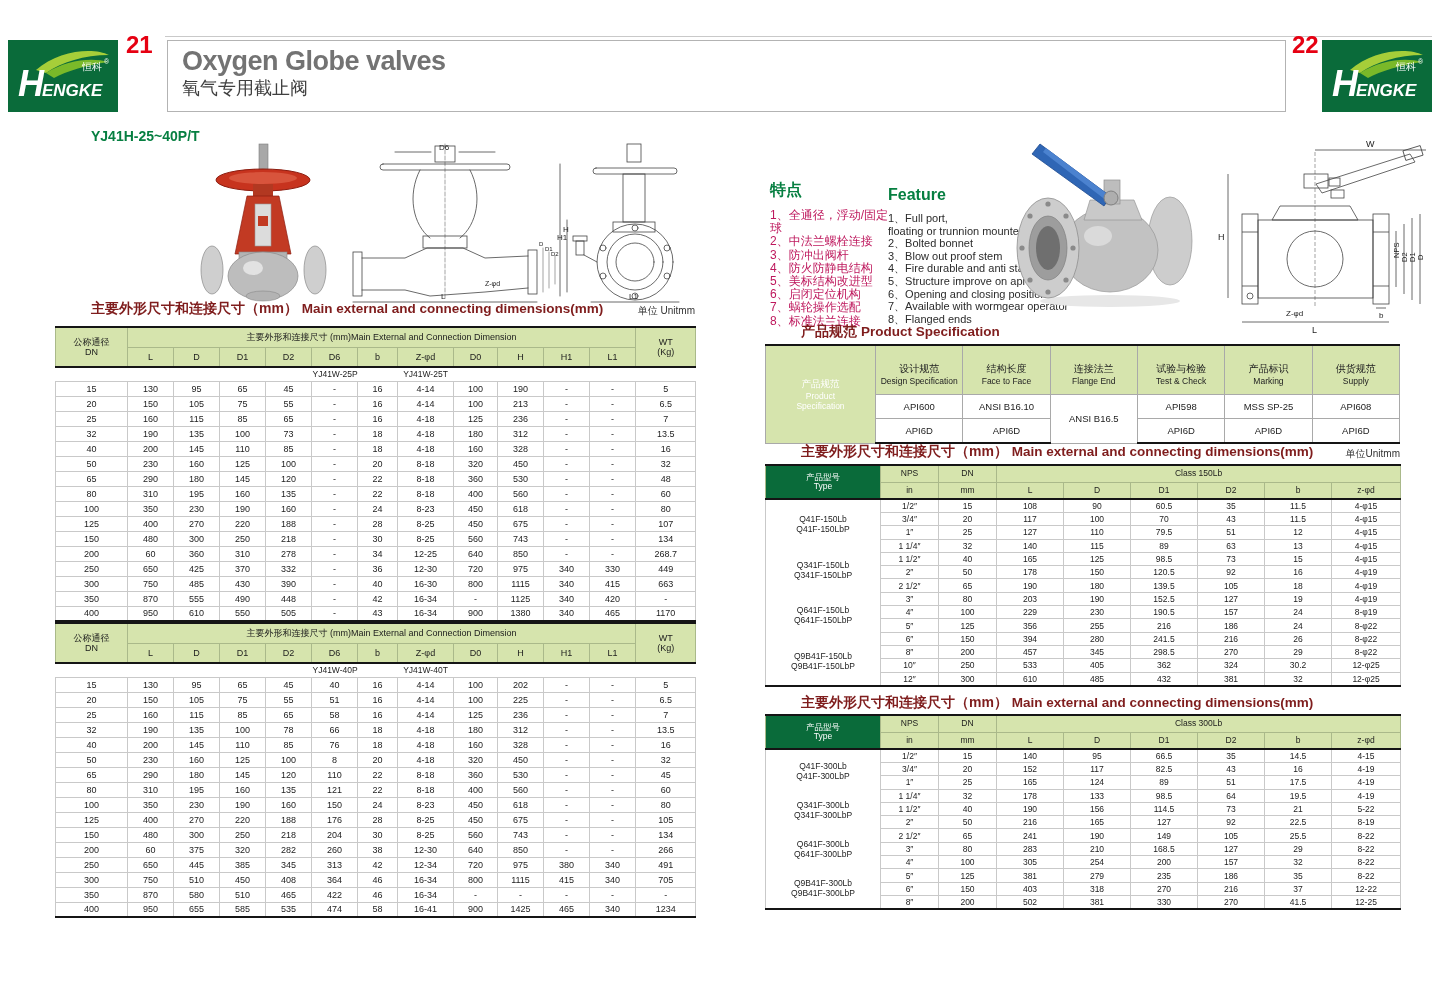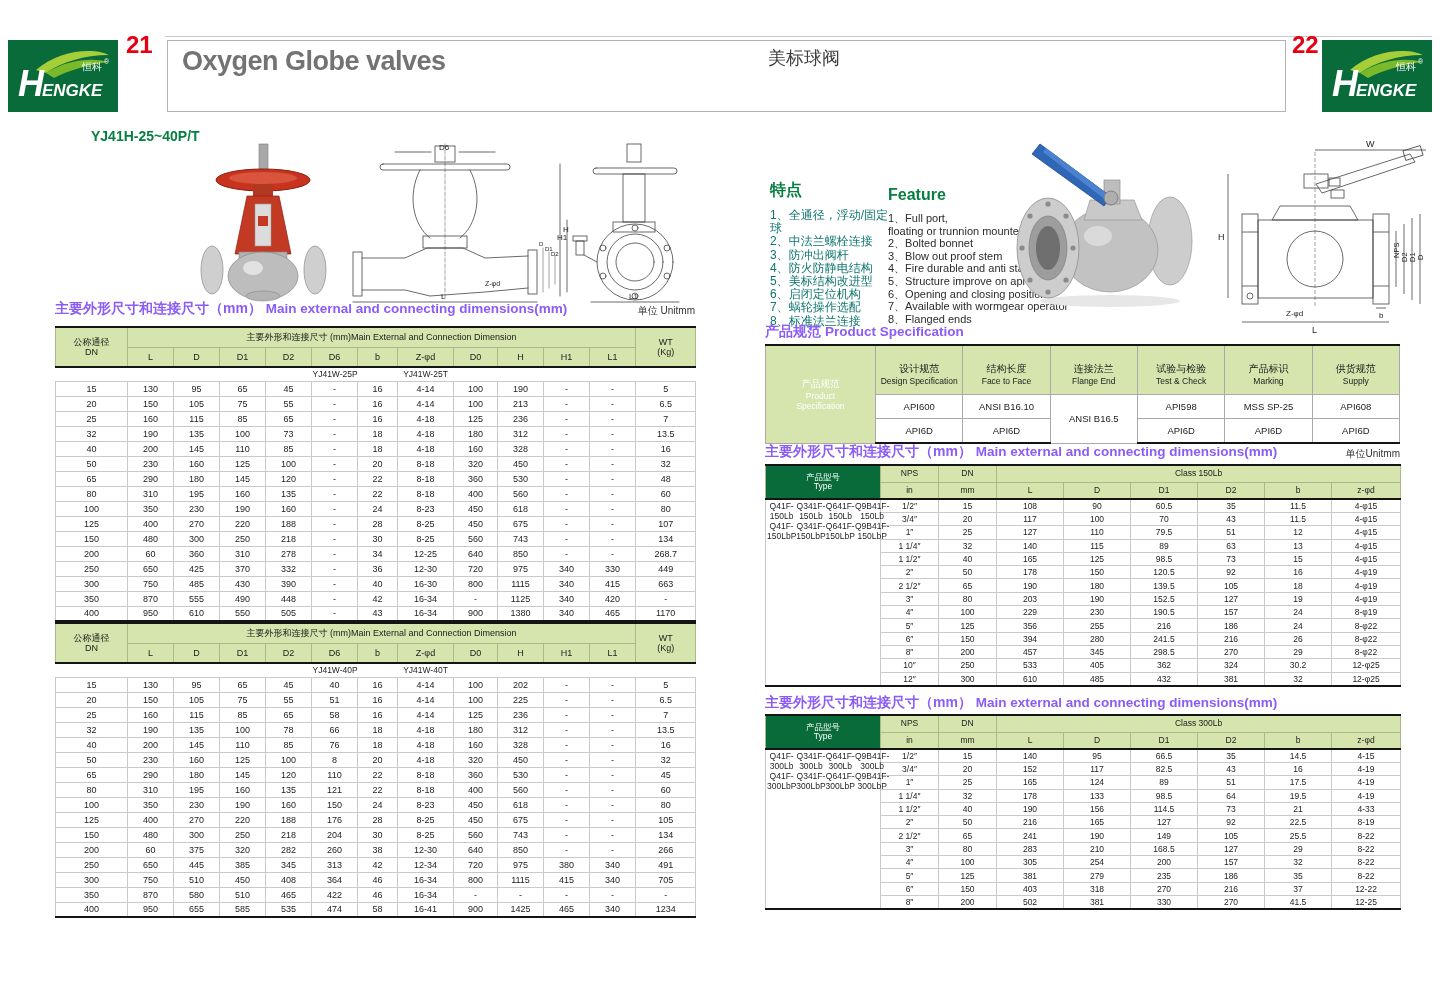--- a/index.html
+++ b/index.html
@@ -12,61 +12,61 @@
   .logo.left{left:8px;} .logo.right{right:8px;}
   .pagenum{position:absolute;top:33px;color:#e60012;font-weight:bold;font-size:24px;line-height:24px;}
   .pagenum.left{left:126px;} .pagenum.right{left:1292px;}
   .titlebox{position:absolute;left:167px;top:40px;width:1117px;height:70px;border:1px solid #b3b3b3;background:#fff;}
   .ptitle{position:absolute;top:5px;}
   .ptitle .en{font-size:27px;font-weight:bold;color:#737373;letter-spacing:-0.5px;line-height:30px;}
   .ptitle .zh{font-size:18px;color:#404040;line-height:24px;}
   .ptitle.l{left:14px;} .ptitle.r{left:600px;}
   
   .sec-row{position:absolute;display:flex;justify-content:space-between;align-items:flex-end;}
-  .sec-title{font-weight:bold;color:#8b5cf6;font-size:14px;white-space:nowrap;}
+  .sec-title{font-weight:bold;color:#7f1d1d;font-size:14px;white-space:nowrap;margin-left:36px;}
   .sec-title .en{font-size:13.5px;}
   .unit{font-size:10px;color:#333;}
   .model-label{position:absolute;left:57px;top:128px;color:#067f41;font-weight:bold;font-size:14px;margin-left:34px;}
   
   .dimtable{border-collapse:collapse;table-layout:fixed;width:640px;font-size:9px;color:#1c1c1c;}
   .dimtable thead td{background:#d6e4ad;text-align:center;vertical-align:middle;
      border:1px solid #aab98a;font-size:9px;line-height:10px;}
   .dimtable thead tr{height:20px;}
   .dimtable thead tr:first-child td{border-top:2px solid #151515;}
   .dimtable thead tr:last-child td{border-bottom:2px solid #151515;}
   .dimtable thead td.dn,.dimtable thead td.wt{border-bottom:2px solid #151515;}
   .dimtable tbody td{text-align:center;border:1px solid #c9c9c9;}
   .dimtable tbody tr{height:15px;}
   .dimtable tbody tr:last-child td{border-bottom:2px solid #151515;}
   .dimtable tbody tr.model-row{height:14px;}
   .dimtable tbody tr.model-row td{border:none;white-space:nowrap;overflow:visible;font-size:8.5px;}
   
   .feat-title{font-weight:bold;color:#067f41;font-size:16px;margin-bottom:8px;}
   .feature-item{white-space:pre-line;}
-  .feat-zh .feature-item{font-size:12px;line-height:13.2px;color:#0f766e;}
+  .feat-zh .feature-item{font-size:12px;line-height:13.2px;color:#be185d;}
   .feat-en .feature-item{font-size:11px;line-height:12.6px;color:#2b2b2b;}
   .spectable{border-collapse:collapse;table-layout:fixed;width:635px;font-size:9.5px;}
   .spectable td{border:1px solid #a9a9a9;text-align:center;vertical-align:middle;}
   .spectable tr.sp-head td{background:#d6e4ad;height:46px;border-top:2px solid #151515;}
   .spectable td.corner{background:#0a6b3a;color:#fff;border-top:2px solid #151515;}
   .spectable td.corner .en{font-size:8.5px;}
   .spectable tr.sp-r1 td,.spectable tr.sp-r2 td{height:21px;background:#fff;}
   .spectable tr.sp-r2 td{border-bottom:2px solid #151515;}
   .spectable .hd-zh{font-size:10px;margin-top:8px;} .spectable .hd-en{font-size:8.5px;}
   .apitable{border-collapse:collapse;table-layout:fixed;width:635px;font-size:8.5px;color:#1c1c1c;}
   .apitable thead td{background:#d6e4ad;text-align:center;vertical-align:middle;border:1px solid #aab98a;line-height:9.5px;}
   .apitable thead tr{height:17px;}
   .apitable thead tr:first-child td{border-top:2px solid #151515;}
   .apitable thead tr:last-child td{border-bottom:2px solid #151515;}
   .apitable thead td.typehead{background:#0a6b3a;color:#fff;border-bottom:2px solid #151515;}
   .apitable tbody td{text-align:center;border:1px solid #c9c9c9;}
   .apitable tbody tr{height:13.3px;}
   .apitable tbody tr:last-child td{border-bottom:2px solid #151515;}
   .apitable td.typecell{vertical-align:middle;border-bottom:2px solid #151515;}
-  .type-groups{display:flex;flex-direction:row;justify-content:space-around;}
+  .type-groups{display:flex;flex-direction:column;justify-content:space-around;}
   .t150 .type-groups{height:182px;} .t300 .type-groups{height:156px;}
   .type-group div{font-size:8.5px;line-height:10px;}
   
   svg text{font-family:"Liberation Sans","DejaVu Sans",sans-serif;}
   .draw text{fill:#222;}
 </style>
 </head>
 <body>
 
 <div class="topline"></div>
@@ -92,23 +92,23 @@
     <text x="96" y="24" fill="#fff" font-size="7">®</text>
   </svg>
 </div>
 
 <div class="pagenum left">21</div>
 <div class="pagenum right">22</div>
 
 <div class="titlebox">
   <div class="ptitle l">
     <div class="en">Oxygen Globe valves</div>
+    <div class="zh">氧气专用截止阀</div>
   </div>
   <div class="ptitle r">
-    <div class="zh">美标球阀</div>
   </div>
 </div>
 
 <div class="model-label">YJ41H-25~40P/T</div>
 
 <div class="abs" style="left:195px;top:138px;">
   <svg class="draw" width="140" height="164" viewBox="0 0 140 164">
     <rect x="64" y="6" width="9" height="30" fill="#a8a8a8" stroke="#7d7d7d" stroke-width="0.6"></rect>
     <ellipse cx="68" cy="42" rx="47" ry="11" fill="#c7331e" stroke="#8c1d10"></ellipse>
     <ellipse cx="68" cy="40" rx="34" ry="6" fill="#d8543c"></ellipse>
@@ -1273,21 +1273,21 @@
           <td>4-19</td>
         </tr>
         <tr>
           <td>1 1/2″</td>
           <td>40</td>
           <td>190</td>
           <td>156</td>
           <td>114.5</td>
           <td>73</td>
           <td>21</td>
-          <td>4-33</td>
+          <td>5-22</td>
         </tr>
         <tr>
           <td>2″</td>
           <td>50</td>
           <td>216</td>
           <td>165</td>
           <td>127</td>
           <td>92</td>
           <td>22.5</td>
           <td>8-19</td>

